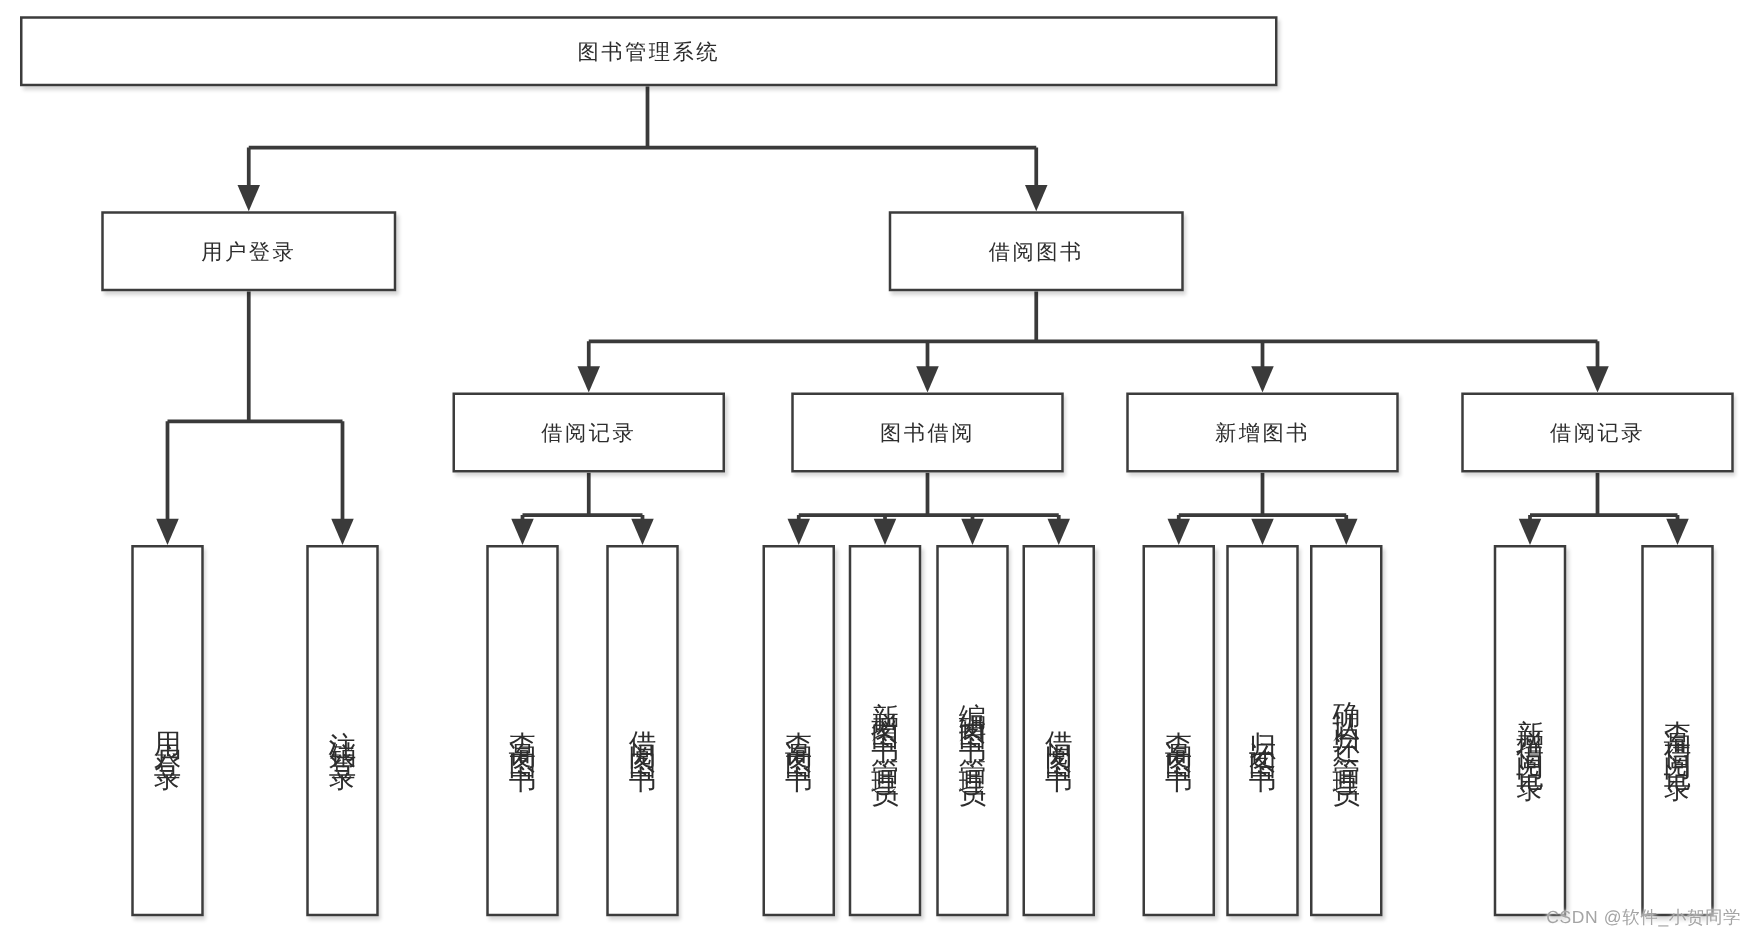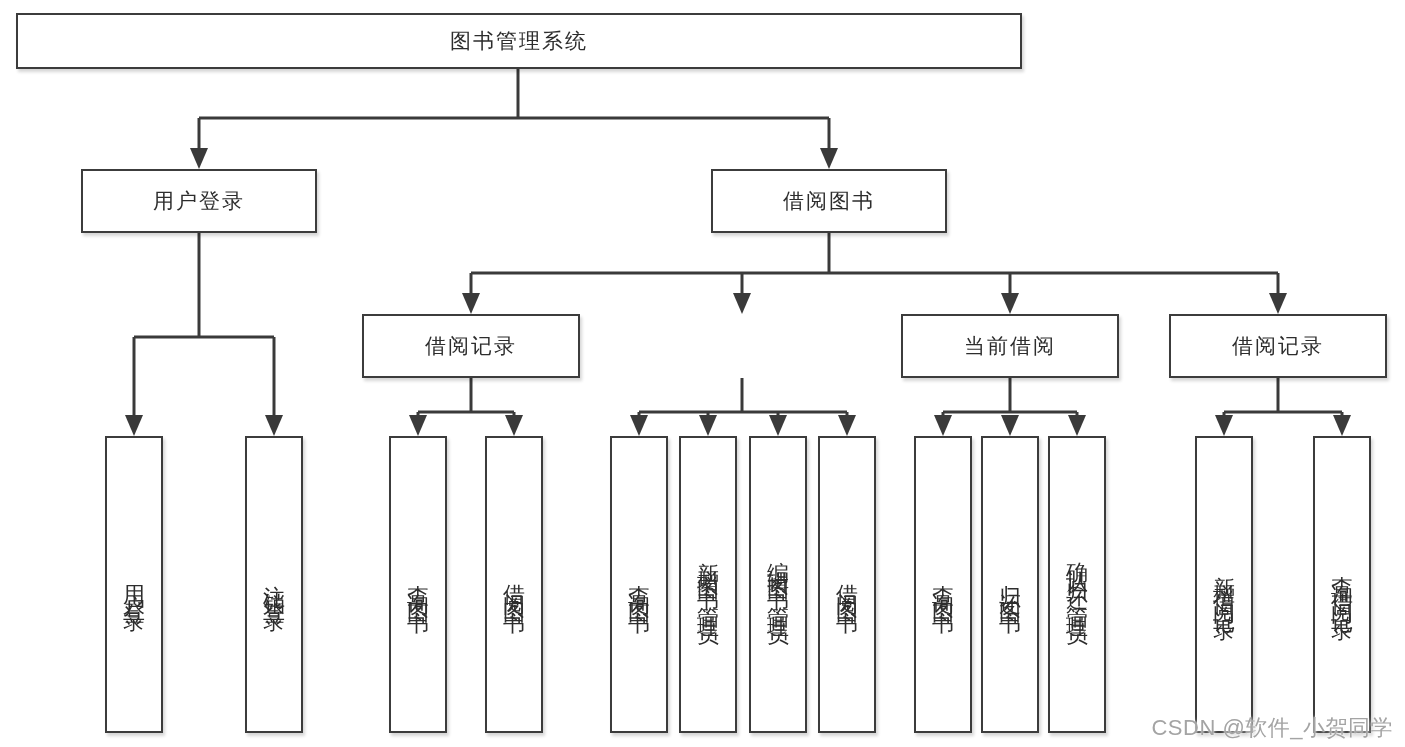--- a/index.html
+++ b/index.html
@@ -10,28 +10,28 @@
   }
   svg.wires{position:absolute;left:0;top:0;width:1405px;height:747px;}
   svg.wires polyline{stroke:#3a3a3a;stroke-width:3;fill:none;}
   svg.wires polygon{fill:#3a3a3a;stroke:none;}
   .box{
     position:absolute;box-sizing:border-box;background:#ffffff;
     border:2.5px solid #3c3c3c;display:flex;align-items:center;justify-content:center;
     box-shadow:2px 3px 3px rgba(0,0,0,0.16);
   }
   .box span{color:#2d2d2d;}
-  .hlabel{font-size:21px;letter-spacing:2px;white-space:nowrap;text-align:center;}
+  .hlabel{font-size:17px;letter-spacing:2px;white-space:nowrap;text-align:center;}
   .vlabel{
     writing-mode:vertical-rl;text-orientation:mixed;
     font-size:22px;letter-spacing:9px;line-height:1;white-space:nowrap;
   }
   .watermark{
     position:absolute;right:12px;bottom:4px;z-index:5;
-    font-size:22px;color:#a4a4a4;letter-spacing:0.5px;
+    font-size:14px;color:#a4a4a4;letter-spacing:0.5px;
     text-shadow:0 0 2px rgba(255,255,255,0.95),0 0 4px rgba(255,255,255,0.9);
   }
 </style>
 </head>
 <body>
 
 <div class="canvas">
 
   <svg class="wires" aria-hidden="true">
     <g>
@@ -114,22 +114,25 @@
   <div class="box" style="left:81px;top:169px;width:236px;height:64px">
     <span class="hlabel">用户登录</span>
   </div>
   <div class="box" style="left:711px;top:169px;width:236px;height:64px">
     <span class="hlabel">借阅图书</span>
   </div>
 
   <div class="box" style="left:362px;top:314px;width:218px;height:64px">
     <span class="hlabel">借阅记录</span>
   </div>
+  <div class="box" style="left:633px;top:314px;width:218px;height:64px">
+    <span class="hlabel">图书借阅</span>
+  </div>
   <div class="box" style="left:901px;top:314px;width:218px;height:64px">
-    <span class="hlabel">当前借阅</span>
+    <span class="hlabel">新增图书</span>
   </div>
   <div class="box" style="left:1169px;top:314px;width:218px;height:64px">
     <span class="hlabel">借阅记录</span>
   </div>
 
   <div class="box" style="left:105px;top:436px;width:58px;height:297px">
     <span class="vlabel">用户登录</span>
   </div>
   <div class="box" style="left:245px;top:436px;width:58px;height:297px">
     <span class="vlabel">注销登录</span>

